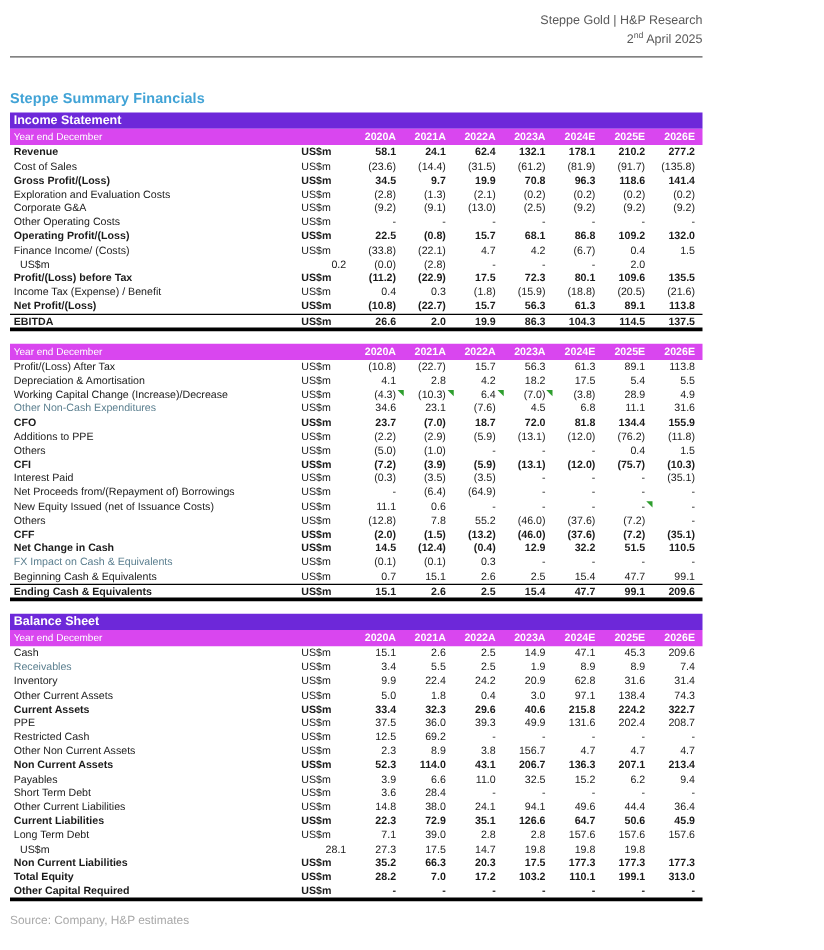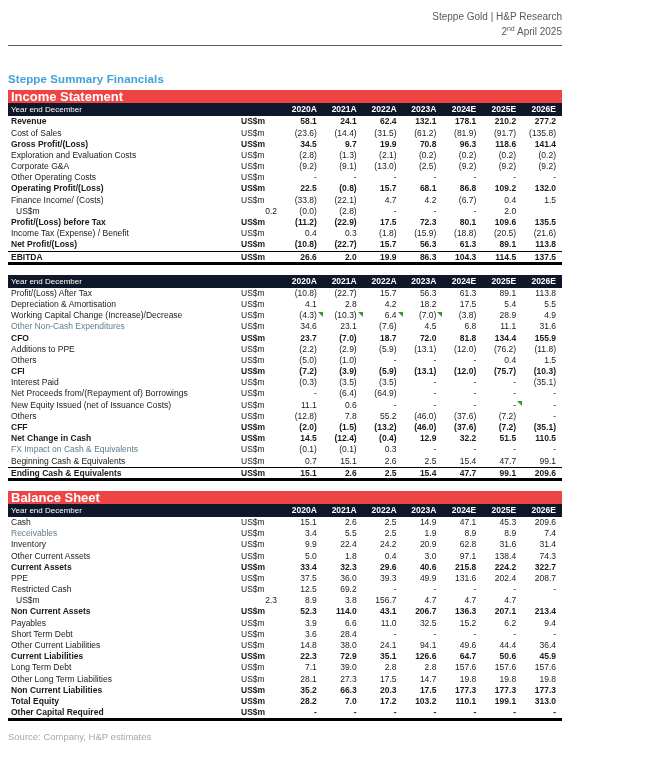--- a/index.html
+++ b/index.html
@@ -9,24 +9,24 @@
 
   
   .doc-header { text-align:right; color:#595959; font-size:10px; line-height:1.35; padding-top:2px; }
   .doc-header sup { font-size:7px; }
   .header-rule { border:none; border-top:1px solid #595959; margin-top:7px; }
 
   .page-title { color:#41a3d6; font-size:11.5px; font-weight:bold; margin-top:27px; margin-bottom:5px; letter-spacing:0.1px; }
 
   
   .fin-section { margin-bottom:10px; border-bottom:3px solid #000; }
-  .section-title-bar { background:#ef4444; color:#fff; font-size:13px; font-weight:bold; height:13px; line-height:13px; padding-left:3px; }
+  .section-title-bar { background:#6d28d9; color:#fff; font-size:10px; font-weight:bold; height:13px; line-height:13px; padding-left:3px; }
 
   .row { display:grid; grid-template-columns:225px 50px repeat(7, 1fr); align-items:center; }
-  .header-row { background:#0f172a; color:#fff; height:13px; line-height:13px; }
+  .header-row { background:#d946ef; color:#fff; height:13px; line-height:13px; }
   .header-row .label { font-weight:normal; font-size:8px; }
   .header-row .colhead { font-weight:bold; font-size:8.5px; text-align:right; padding-right:6px; }
 
   .data-row { height:11.2px; line-height:11.2px; font-size:8.5px; }
   .data-row.bold { font-weight:bold; }
   .data-row.topline { border-top:1px solid #000; }
   .data-row.muted .label { color:#5b7f8f; }
 
   .label { padding-left:3px; white-space:nowrap; overflow:hidden; }
   .unit { padding-left:8px; white-space:nowrap; }
@@ -493,20 +493,21 @@
           <div class="unit">US$m</div>
           <div class="val">12.5</div>
           <div class="val">69.2</div>
           <div class="val">-</div>
           <div class="val">-</div>
           <div class="val">-</div>
           <div class="val">-</div>
           <div class="val">-</div>
         </div>
         <div class="row data-row">
+          <div class="label">Other Non Current Assets</div>
           <div class="unit">US$m</div>
           <div class="val">2.3</div>
           <div class="val">8.9</div>
           <div class="val">3.8</div>
           <div class="val">156.7</div>
           <div class="val">4.7</div>
           <div class="val">4.7</div>
           <div class="val">4.7</div>
         </div>
         <div class="row data-row bold">
@@ -569,21 +570,20 @@
           <div class="unit">US$m</div>
           <div class="val">7.1</div>
           <div class="val">39.0</div>
           <div class="val">2.8</div>
           <div class="val">2.8</div>
           <div class="val">157.6</div>
           <div class="val">157.6</div>
           <div class="val">157.6</div>
         </div>
         <div class="row data-row">
-          <div class="label">Other Long Term Liabilities</div>
           <div class="unit">US$m</div>
           <div class="val">28.1</div>
           <div class="val">27.3</div>
           <div class="val">17.5</div>
           <div class="val">14.7</div>
           <div class="val">19.8</div>
           <div class="val">19.8</div>
           <div class="val">19.8</div>
         </div>
         <div class="row data-row bold">

